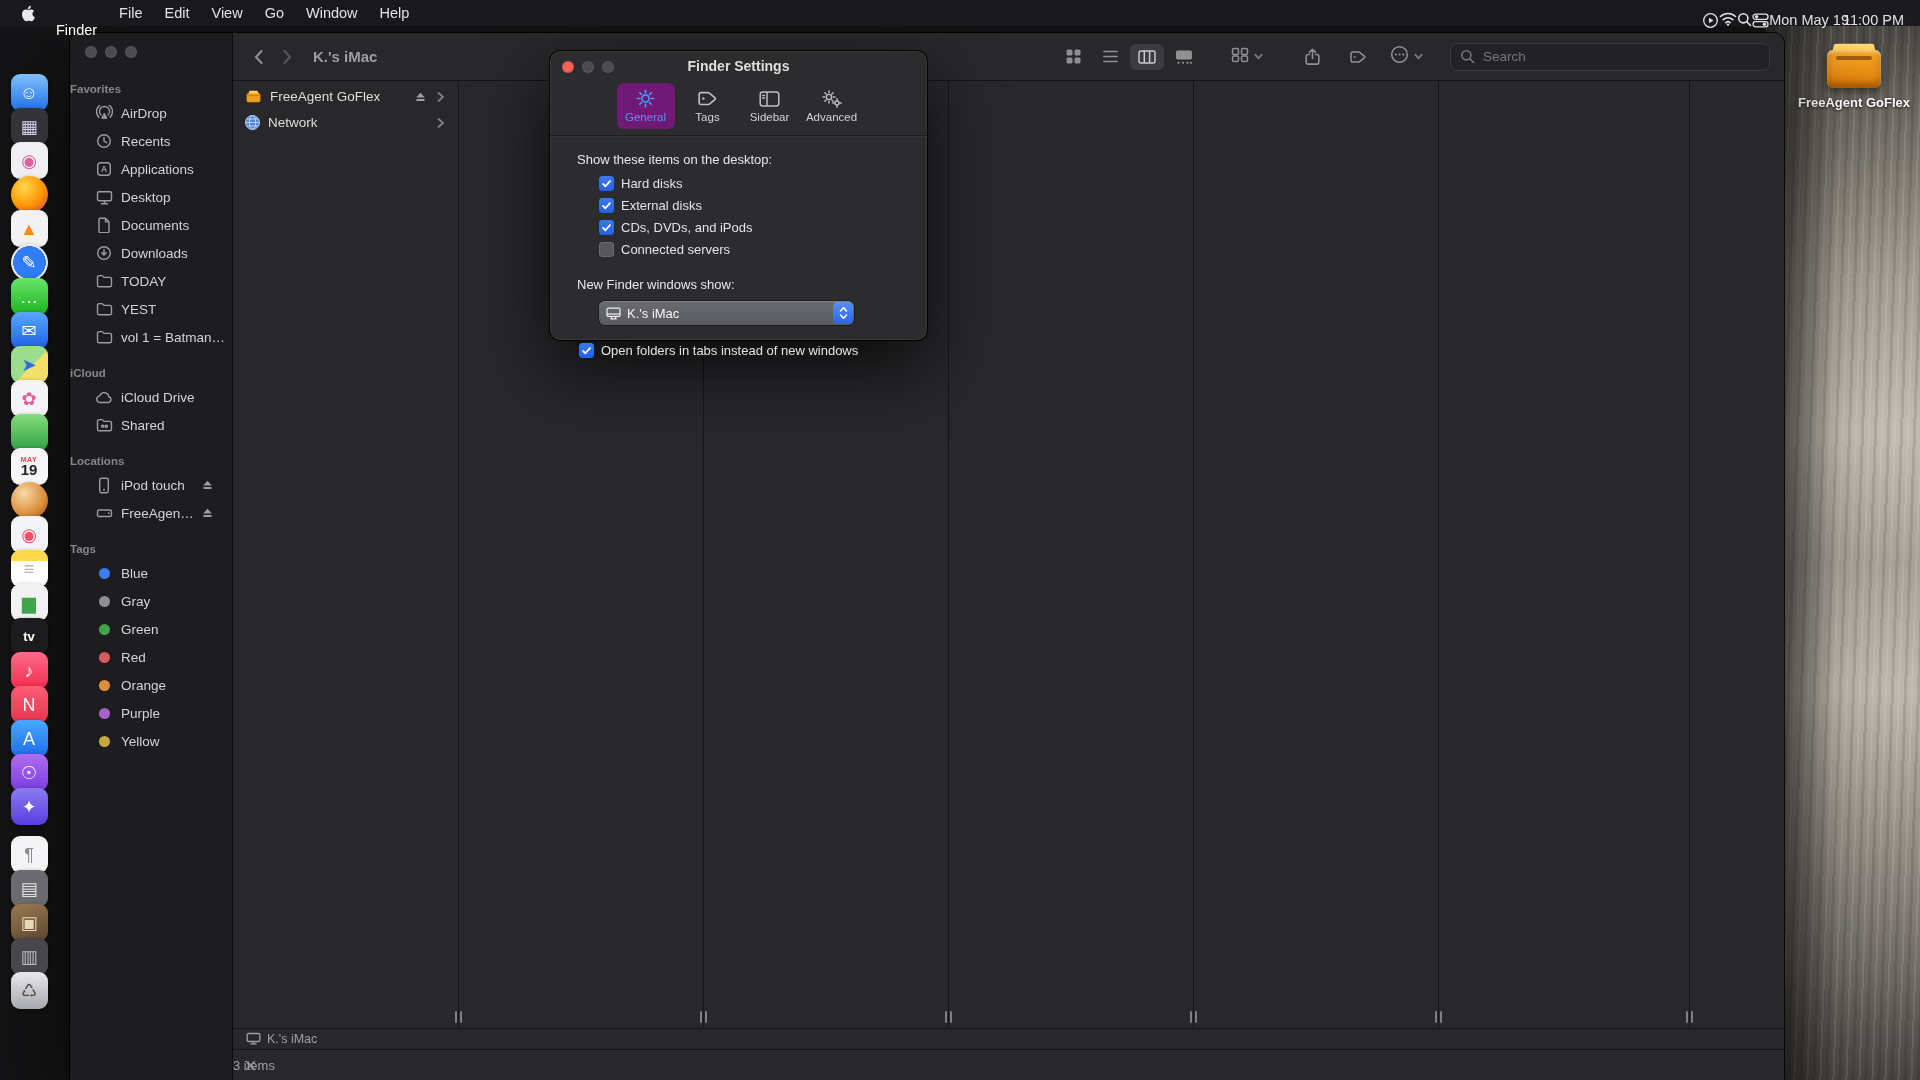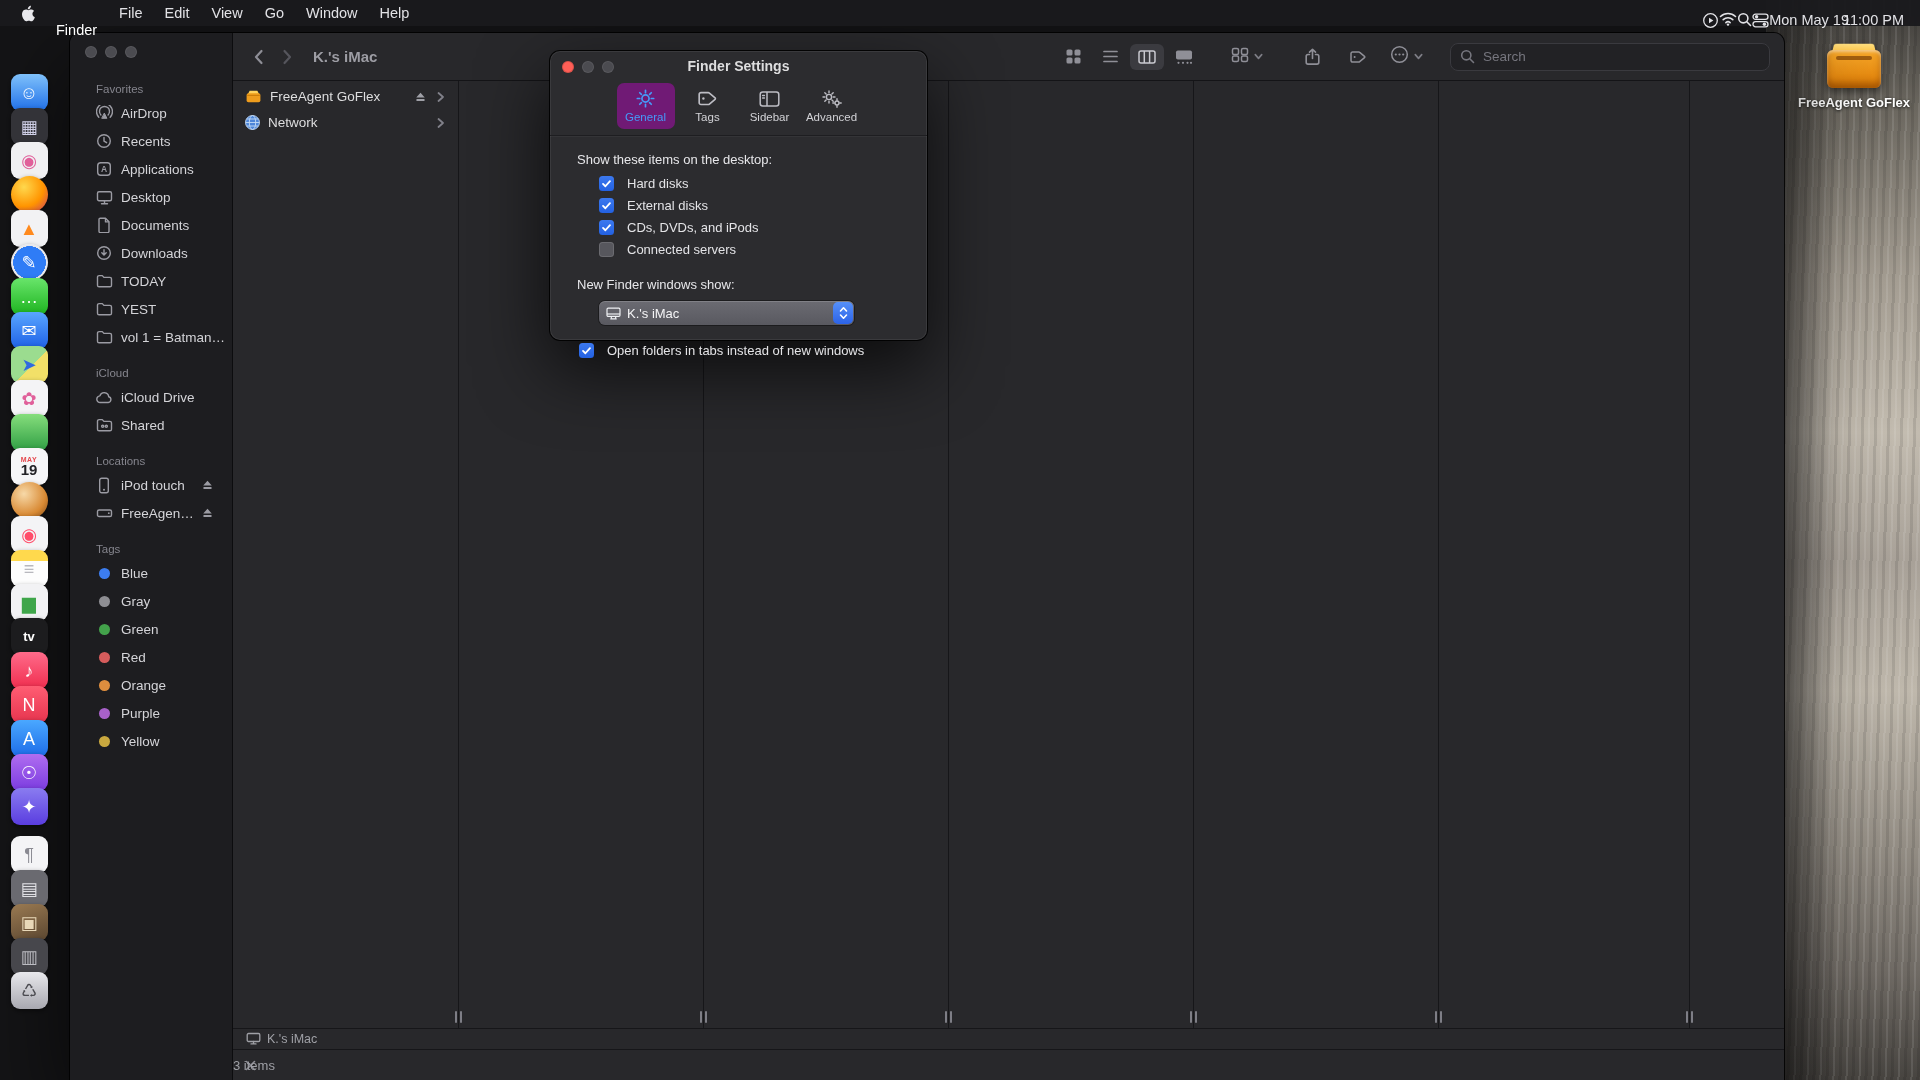--- a/index.html
+++ b/index.html
@@ -39,22 +39,22 @@
   
   .finder-window{position:absolute;left:70px;top:33px;width:1714px;height:1047px;border-radius:10px 10px 0 0;
     background:#28282b;box-shadow:0 0 0 1px rgba(0,0,0,.85),0 35px 90px rgba(0,0,0,.65);z-index:10;overflow:hidden;}
   .sidebar{position:absolute;left:0;top:0;bottom:0;width:163px;background:#1d1d20;border-right:1px solid #0c0c0e;box-sizing:border-box;}
   .traffic{display:flex;gap:8px;}
   .sidebar .traffic{position:absolute;top:13px;left:15px;}
   .tl{width:12px;height:12px;border-radius:50%;}
   .tl.gray{background:#4b4b50;box-shadow:inset 0 0 0 1px rgba(255,255,255,.08);}
   .tl.red{background:#ff5f57;box-shadow:inset 0 0 0 1px rgba(0,0,0,.15);}
   .sb-list{position:absolute;top:44px;left:0;right:0;bottom:0;overflow:hidden;padding-top:2px;}
-  .sb-header{margin-top:12px;height:20px;display:flex;align-items:center;padding-left:26px;
-    font-size:11.5px;font-weight:400;color:#85858d;}
+  .sb-header{margin-top:12px;height:20px;display:flex;align-items:center;
+    font-size:11.5px;font-weight:700;color:#85858d;}
   .sb-header.first{margin-top:0;}
   .sb-item{height:28px;margin:0 6px;border-radius:6px;display:flex;align-items:center;padding-left:18px;gap:7px;
     font-size:13.5px;color:#d4d4d8;white-space:nowrap;overflow:hidden;}
   .sb-item .icon{width:20px;display:flex;justify-content:center;align-items:center;color:#9b9ba3;flex:none;}
   .sb-label{overflow:hidden;text-overflow:ellipsis;}
   .sb-eject{margin-left:auto;margin-right:12px;color:#9b9ba3;display:flex;}
   .tag-dot{width:11px;height:11px;border-radius:50%;flex:none;}
 
   .main{position:absolute;left:163px;right:0;top:0;bottom:0;}
   .toolbar{height:48px;display:flex;align-items:center;border-bottom:1px solid #141417;background:#28282b;
@@ -105,21 +105,21 @@
   .dlg-tab{width:58px;height:46px;border-radius:7px;display:flex;flex-direction:column;align-items:center;justify-content:center;gap:3px;
     font-size:11.5px;color:#d2d2d6;}
   .dlg-tab .icon{display:flex;color:#bdbdc4;height:21px;align-items:center;}
   .dlg-tab.selected{background:#701a75;color:#459bfa;}
   .dlg-tab.selected .icon{color:#459bfa;}
   .dlg-tab-label{line-height:1;}
   .dlg-sep{height:1px;background:#1e1e21;margin-top:6px;box-shadow:0 1px 0 rgba(255,255,255,.04);}
   .dlg-body{padding:16px 20px 0 27px;}
   .dlg-label{font-size:13px;color:#e7e7ea;}
   .dlg-checks{margin:9px 0 0 22px;display:flex;flex-direction:column;gap:7px;}
-  .check-row{display:flex;align-items:center;gap:13px;font-size:13px;color:#e3e3e6;}
+  .check-row{display:flex;align-items:center;gap:7px;font-size:13px;color:#e3e3e6;}
   .checkbox{width:15px;height:15px;border-radius:3.5px;background:#57575d;box-shadow:inset 0 0 0 1px rgba(255,255,255,.12);
     display:flex;align-items:center;justify-content:center;flex:none;}
   .checkbox.checked{background:linear-gradient(180deg,#3c79ef,#2361e2);box-shadow:none;}
   .popup-label{margin-top:20px;}
   .popup{margin:9px 0 0 22px;width:255px;height:24px;border-radius:6px;background:linear-gradient(180deg,#6b6b72,#595960);
     display:flex;align-items:center;gap:6px;padding-left:7px;position:relative;box-sizing:border-box;
     box-shadow:0 0 0 1px rgba(0,0,0,.35),inset 0 1px 0 rgba(255,255,255,.15);}
   .popup-ico{display:flex;color:#eef0f3;}
   .popup-value{font-size:13px;color:#f4f4f6;}
   .popup-cap{position:absolute;right:1px;top:1px;bottom:1px;width:20px;border-radius:5px;

